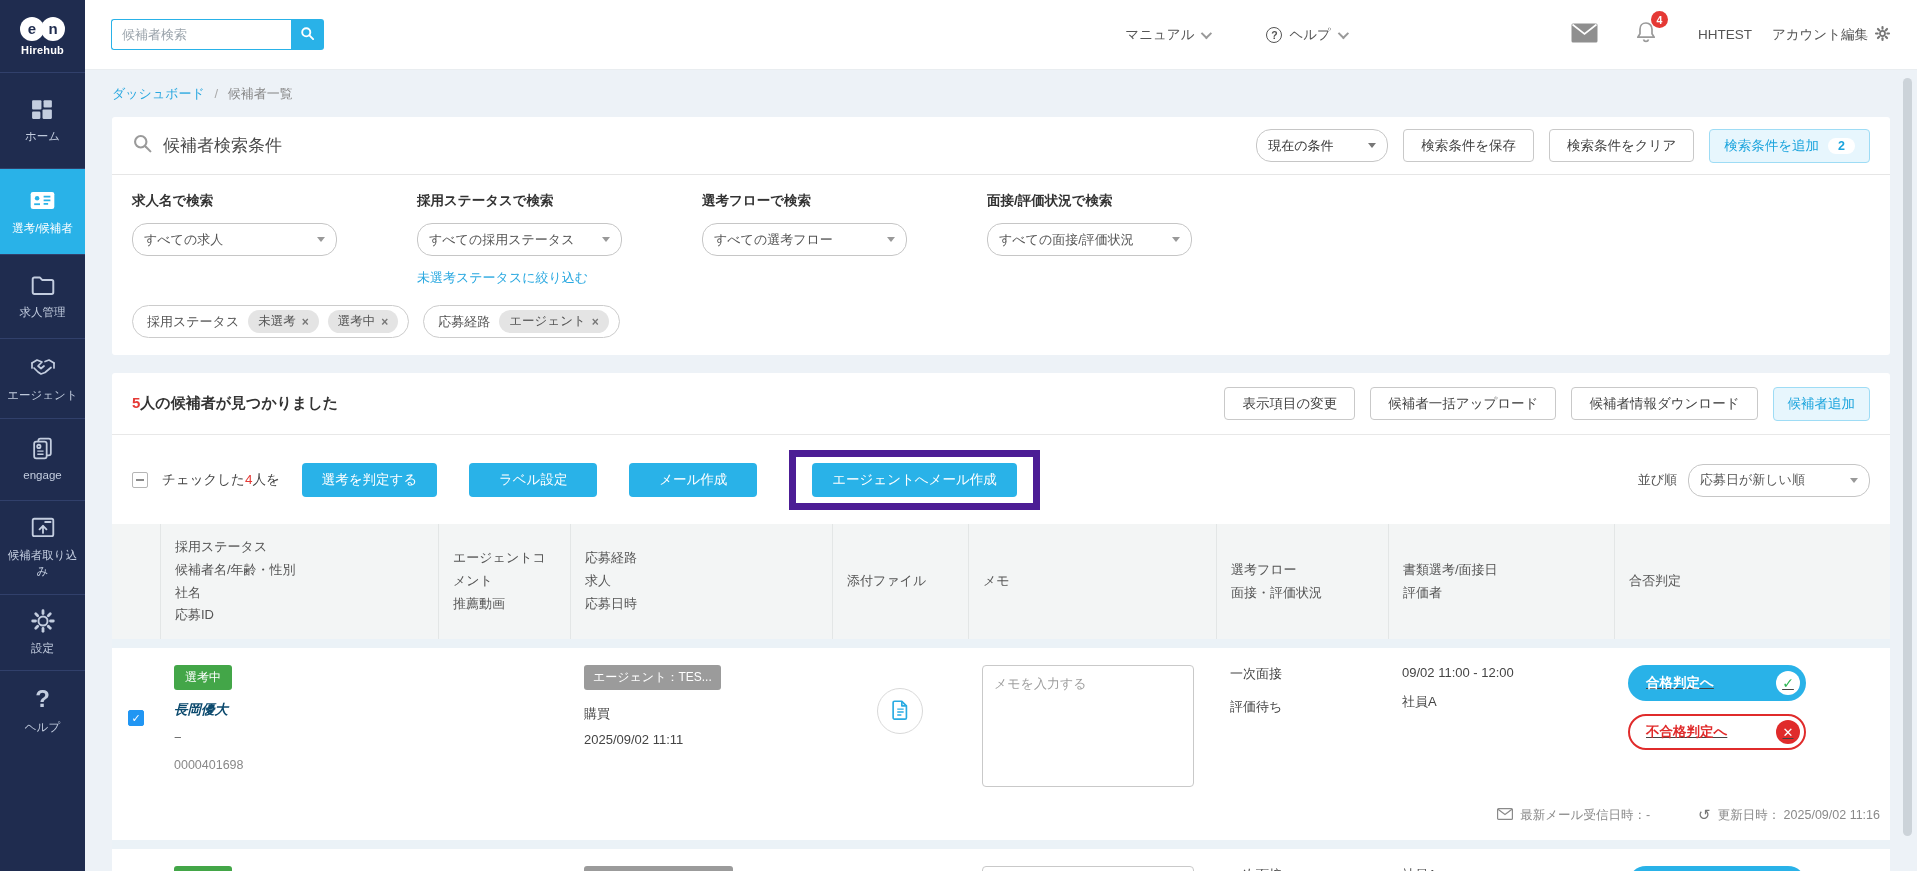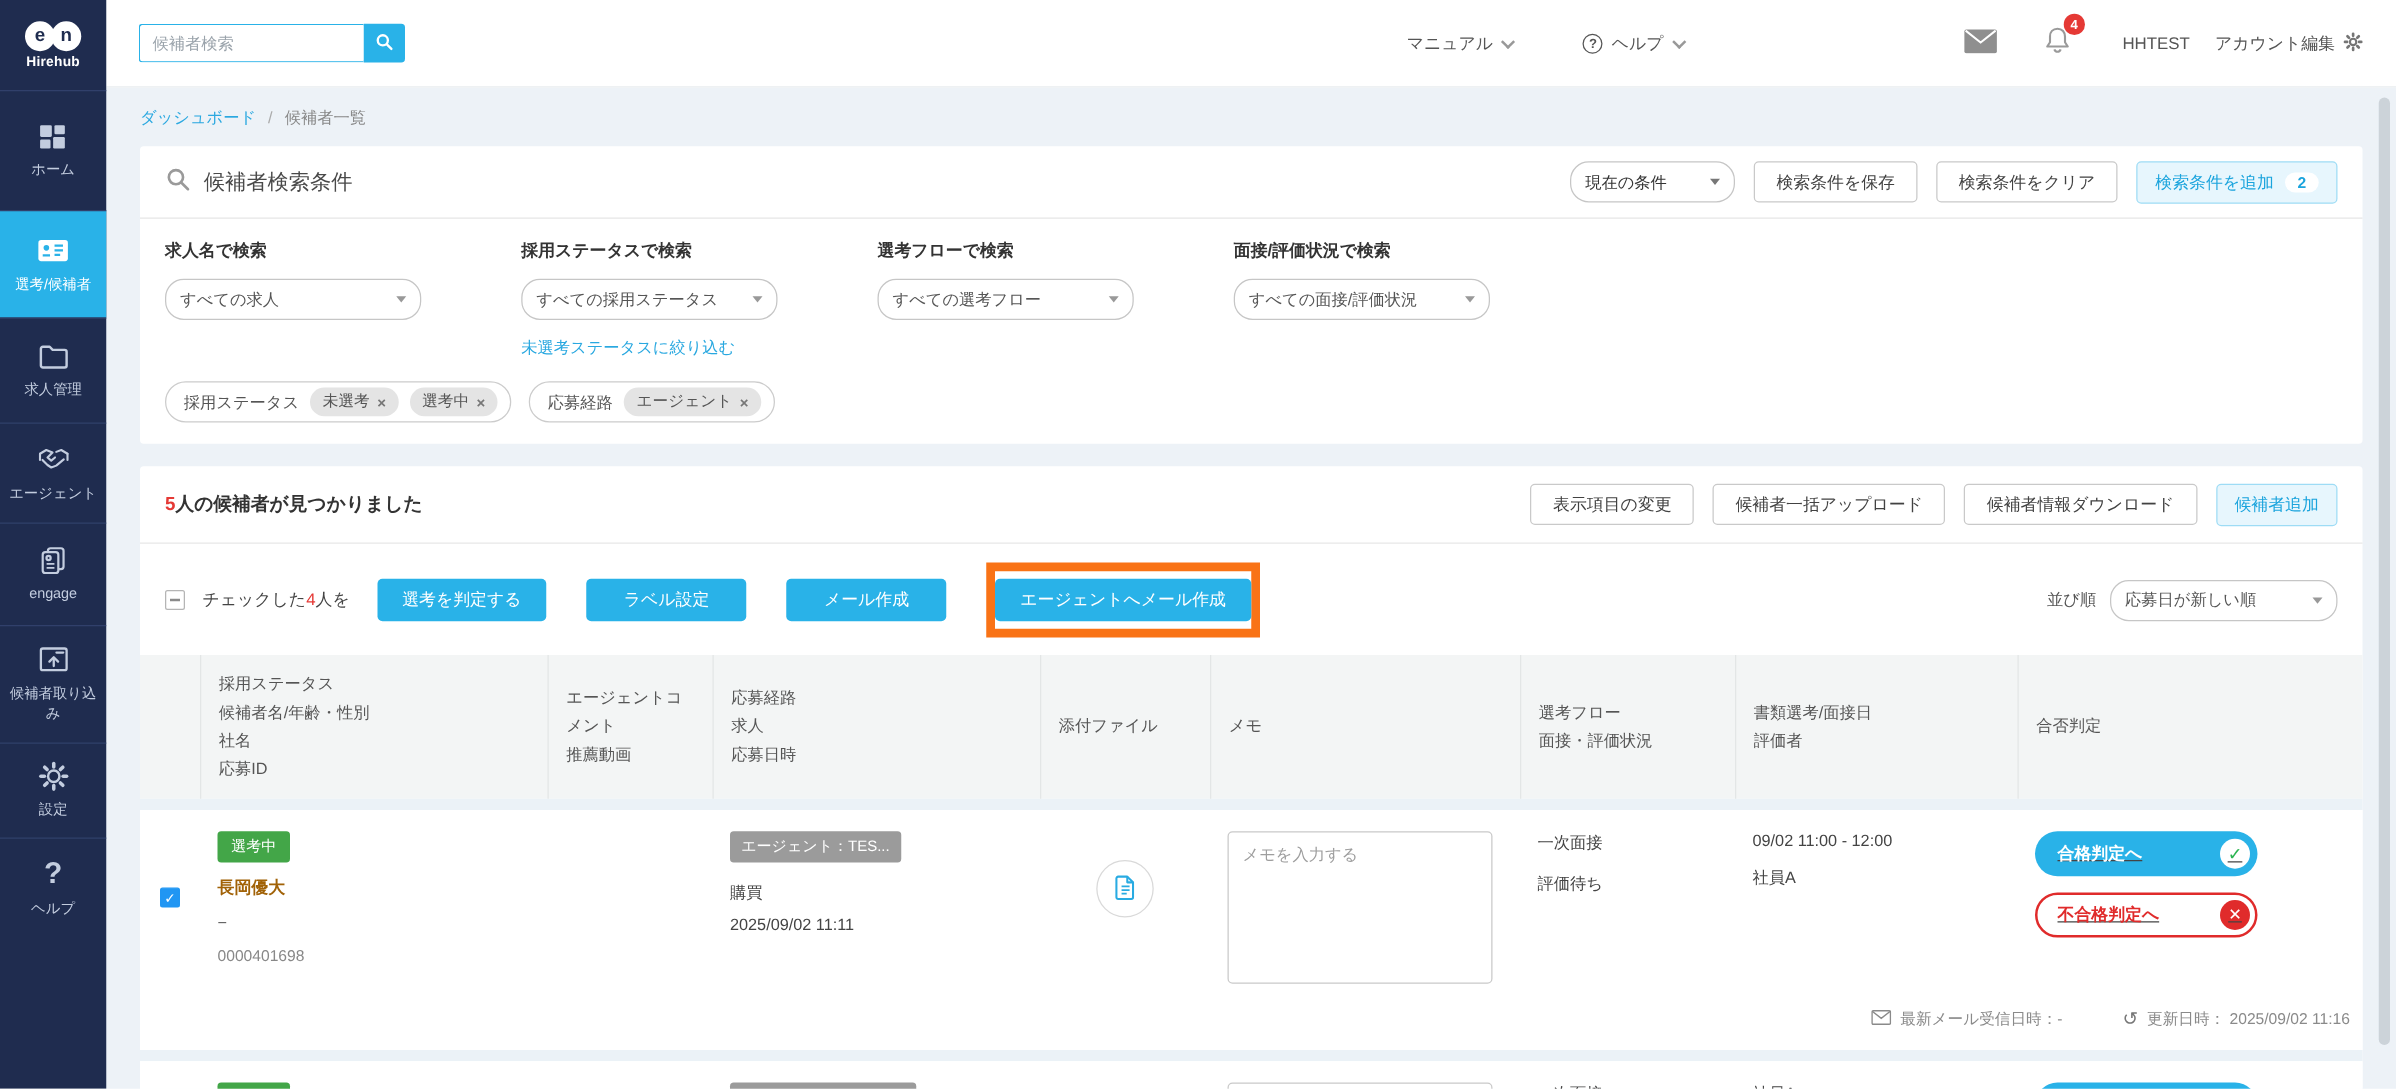--- a/index.html
+++ b/index.html
@@ -68,36 +68,36 @@
   .count-line { font-size:15px; font-weight:bold; color:#333; }
   .count-num { color:#e53935; }
   .results-head-right { margin-left:auto; display:flex; align-items:center; gap:15px; }
   .action-row { display:flex; align-items:center; padding:15px 20px 14px; }
   .cb { width:16px; height:16px; border:1px solid #b5b5b5; border-radius:2px; background:#fff; display:inline-flex; align-items:center; justify-content:center; cursor:pointer; }
   .cb-ind::after { content:""; width:8px; height:2px; background:#8a8a8a; }
   .cb-checked { background:#2196f3; border-color:#2196f3; color:#fff; font-size:11px; font-weight:bold; }
   .cb-checked::after { content:"\2713"; }
   .checked-label { margin:0 22px 0 14px; font-size:13.5px; color:#444; }
   .btn-cyan { height:34px; min-width:128px; padding:0 20px; background:#29b2e8; border:none; border-radius:4px; color:#fff; font-size:13.5px; cursor:pointer; margin-right:32px; font-family:inherit; }
-  .red-annotation { border:7px solid #f97316; padding:6px 0; display:inline-flex; }
+  .red-annotation { border:7px solid #4c1d95; padding:6px 16px; display:inline-flex; }
   .red-annotation .btn-cyan { margin-right:0; }
   .sort-group { margin-left:auto; display:flex; align-items:center; gap:11px; font-size:13px; color:#555; }
   .sel-sort { width:182px; }
 
   
   .tbl-grid { display:grid; grid-template-columns:48px 278px 132px 262px 136px 248px 172px 226px 1fr; }
   .tbl-head { background:#f3f5f5; min-height:92px; color:#555; }
   .tbl-head > div { padding:12px 14px; font-size:13px; line-height:1.75; border-left:1px solid #e3e6e6; display:flex; flex-direction:column; justify-content:center; }
   .tbl-head > div:first-child { border-left:none; }
   .row-gap { height:9px; background:#ebf2f7; }
   .trow { background:#fff; }
   .trow > div { padding:17px 14px 0; }
   .cell-check { display:flex; align-items:flex-start; justify-content:center; padding-top:62px !important; }
   .badge-status { display:inline-block; background:#43a648; color:#fff; font-size:12px; border-radius:3px; padding:4px 11px; margin-bottom:11px; }
-  .cand-name { color:#a16207; font-weight:bold; font-size:13.5px; margin-bottom:11px; cursor:pointer; }
+  .cand-name { color:#0c4a6e; font-weight:bold; font-size:13.5px; margin-bottom:11px; cursor:pointer;font-style:italic; }
   .cand-sub { color:#666; margin-bottom:13px; }
   .cand-id { color:#888; font-size:12.5px; }
   .agent-chip { display:inline-block; background:#9b9b9b; color:#fff; font-size:12px; border-radius:3px; padding:4px 9px; margin-bottom:12px; max-width:100%; white-space:nowrap; overflow:hidden; text-overflow:ellipsis; }
   .job-name { margin-bottom:9px; color:#444; }
   .applied-at { color:#444; }
   .attach-wrap { display:flex; justify-content:center; padding-top:40px !important; }
   .attach-circle { width:46px; height:46px; border:1px solid #d9d9d9; border-radius:50%; display:flex; align-items:center; justify-content:center; cursor:pointer; background:#fff; }
   .memo { width:212px; height:122px; border:1px solid #c9c9c9; border-radius:4px; resize:none; padding:9px 11px; font-size:13px; color:#444; font-family:inherit; outline:none; }
   .memo::placeholder { color:#9e9e9e; }
   .flow-name { margin-bottom:15px; color:#444; }

